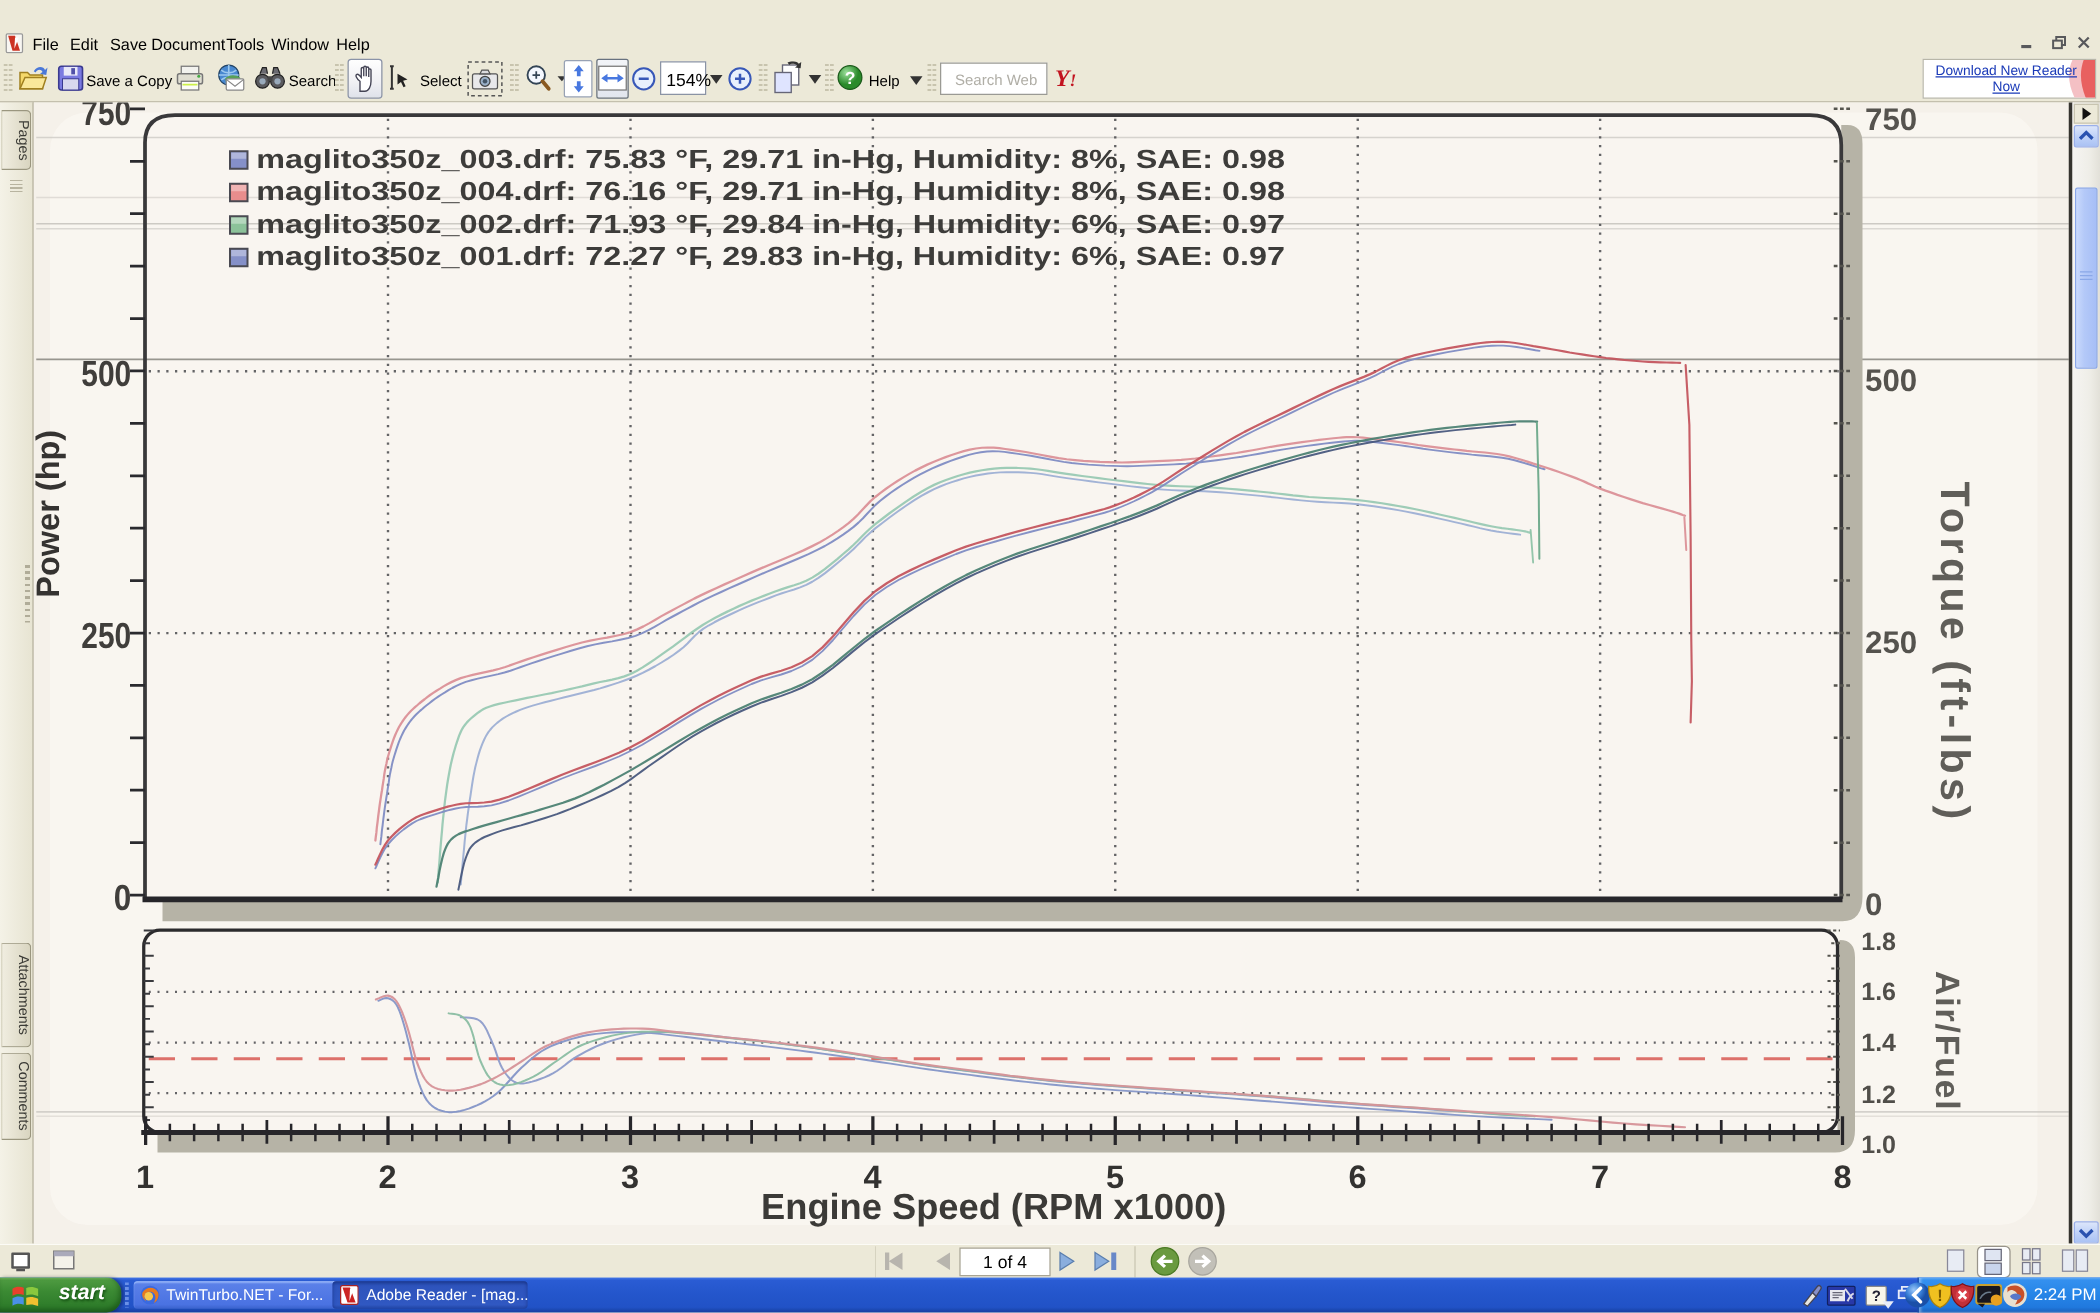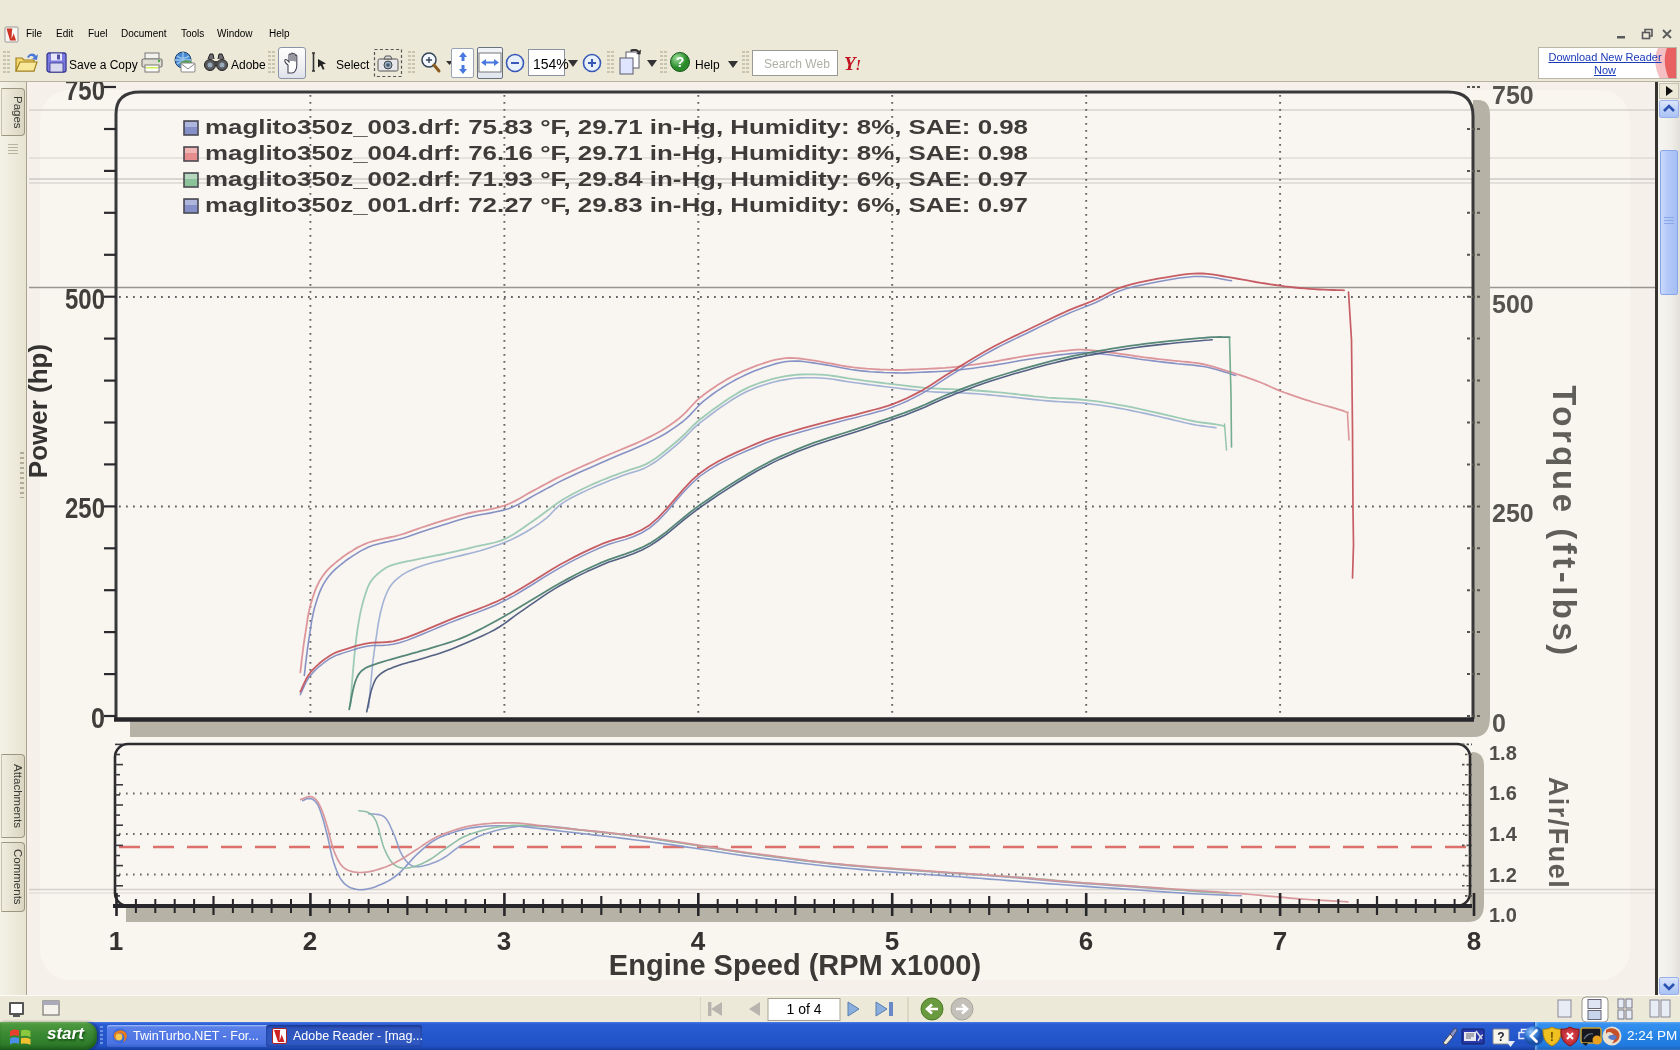--- a/index.html
+++ b/index.html
@@ -7,21 +7,21 @@
 
 #title { position:absolute; left:0; top:0; width:1680px; height:25px;
   background:linear-gradient(180deg,#0a43c4 0%,#3a7bf0 4%,#2768ea 9%,#1858de 17%,#1350d6 30%,#1350d6 62%,#0f49cd 80%,#0a3fbd 94%,#0838ae 100%);
   border-bottom:1px solid #08307f;}
 #title .txt { position:absolute; left:25px; top:4px; color:#fff; font-size:14px; font-weight:bold; letter-spacing:0.2px; text-shadow:1px 1px 1px #0a2a80; }
 .tbtn { position:absolute; top:3px; width:21px; height:21px; border-radius:3px; border:1px solid #cfe0f8; }
 .tbtn.min, .tbtn.max { background:radial-gradient(circle at 30% 25%,#6e97ef 0%,#3a68e0 45%,#1d46c8 100%); }
 .tbtn.close { background:radial-gradient(circle at 35% 30%,#eb8b6a 0%,#dd6542 40%,#c03a16 100%); }
 
 #menu { position:absolute; left:0; top:25px; width:1680px; height:19px; background:#ece9d8; }
-#menu span { position:absolute; top:3px; font-size:10px; color:#000; }
+#menu span { position:absolute; top:3px; font-size:13px; color:#000; }
 
 #tools { position:absolute; left:0; top:44px; width:1680px; height:38px; background:#ece9d8; border-bottom:1px solid #b7b3a0; }
 .grip { position:absolute; top:7px; width:3px; height:24px;
   background:repeating-linear-gradient(180deg,#c8c4ae 0 2px,#ece9d8 2px 4px); }
 .tlbl { position:absolute; font-size:12px; color:#000; top:14px; }
 
 #sidebar { position:absolute; left:0; top:82px; width:27px; height:913px; background:linear-gradient(90deg,#f4f2e7,#e7e4d2); border-right:1px solid #a8a490; }
 .stab { position:absolute; left:1px; width:24px; background:linear-gradient(90deg,#f0ede0,#d9d5c0); border:1px solid #9a967f; border-left:1px solid #c6c2ac; border-radius:0 4px 4px 0;
   color:#3a3a35; font-size:11.5px; writing-mode:vertical-rl; text-align:center; padding:6px 0; }
 
@@ -52,21 +52,21 @@
 <div id="win">
 
 <div id="menu">
       <svg style="position:absolute;left:4px;top:1px" width="17" height="17">
         <rect x="1" y="1" width="13" height="15" rx="1" fill="#f8f6f2" stroke="#999" stroke-width="1"></rect>
         <path d="M2.5 2.5 L8 2.5 L12 14.5 L6 14.5 Z" fill="#c32"></path>
         <path d="M8 4 L11 4 L7.5 13 Z" fill="#fff"></path>
       </svg>
       <span style="left:26px">File</span>
       <span style="left:56px">Edit</span>
-      <span style="left:88px">Fuel</span>
+      <span style="left:88px">Save</span>
       <span style="left:121px">Document</span>
       <span style="left:181px">Tools</span>
       <span style="left:217px">Window</span>
       <span style="left:269px">Help</span>
       <svg style="position:absolute;left:1615px;top:1px" width="62" height="17">
 <rect x="2" y="10" width="8" height="2.5" fill="#58595c"></rect>
 <g stroke="#58595c" stroke-width="1.6" fill="none">
           <rect x="27.5" y="6.5" width="7" height="6"></rect>
           <path d="M30 6.5 L30 3.5 L37 3.5 L37 10 L34.5 10"></path>
         </g>
@@ -103,21 +103,21 @@
 <path d="M9 13.5 L16 19 L23 13.5" fill="none" stroke="#888" stroke-width="1"></path>
 </svg>
       <svg style="position:absolute;left:203px;top:6px" width="26" height="26">
 <circle cx="7" cy="15" r="5.5" fill="#5a5a5e" stroke="#222" stroke-width="1"></circle>
 <circle cx="19" cy="15" r="5.5" fill="#5a5a5e" stroke="#222" stroke-width="1"></circle>
 <circle cx="7" cy="15" r="2.5" fill="#9ab"></circle>
         <circle cx="19" cy="15" r="2.5" fill="#9ab"></circle>
 <path d="M5 9 L7 4 L10 4 L11 9 M15 9 L16 4 L19 4 L21 9" fill="#6a6a70" stroke="#222" stroke-width="1"></path>
 <rect x="11" y="11" width="4" height="4" fill="#444"></rect>
 </svg>
-      <div class="tlbl" style="left:231px">Adobe</div>
+      <div class="tlbl" style="left:231px">Search</div>
       <div class="grip" style="left:268px"></div>
       <div class="grip" style="left:272px"></div>
       <div style="position:absolute;left:278px;top:3px;width:28px;height:32px;border:1px solid #8a93a8;border-radius:3px;background:linear-gradient(180deg,#fefefe,#f0f0f4 60%,#dfe2ea)"></div>
 <svg style="position:absolute;left:281px;top:7px" width="24" height="24">
 <path d="M7 22 L7 14 C4 12,3 9,4.5 8.5 C6 8,7 10,8 11 L8 4 C8 2.6,10 2.6,10 4 L10 10 L10 3 C10 1.6,12 1.6,12 3 L12 10 L12 3.6 C12 2.2,14 2.2,14 3.6 L14 10.5 L14 5 C14 3.8,15.8 3.8,15.8 5 L15.8 14 C15.8 18,14 22,11 22 Z" fill="#fff" stroke="#445" stroke-width="1.1"></path>
 </svg>
       <svg style="position:absolute;left:309px;top:7px" width="26" height="24">
 <path d="M6 2 C4.5 2,4.5 2,3 2 M4.5 2 L4.5 20 M6 20 C4.5 20,4.5 20,3 20" stroke="#333" stroke-width="1.6" fill="none"></path>
 <path d="M9 8 L17 12.5 L13.5 13.5 L15.5 18 L13.8 18.8 L11.8 14.5 L9 16.5 Z" fill="#222"></path>
 </svg>

